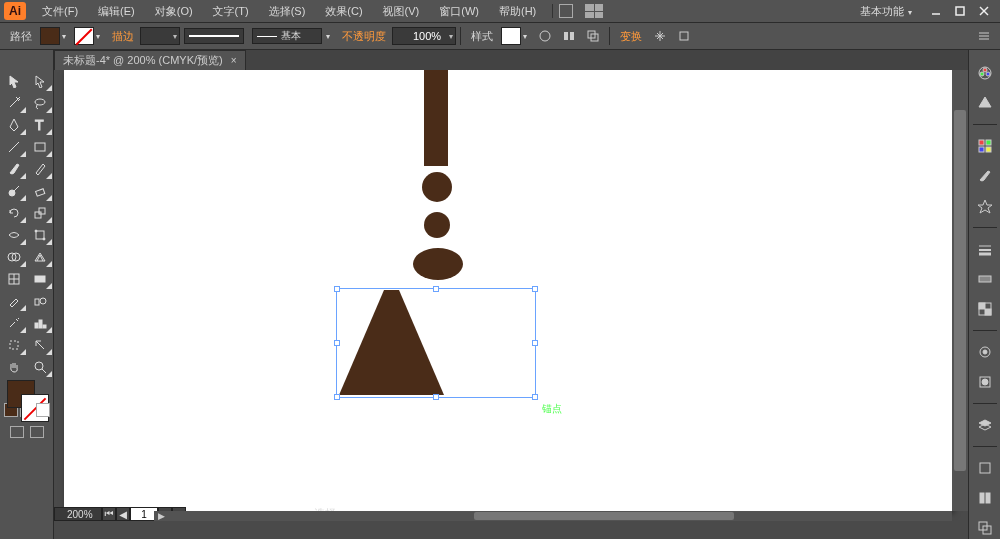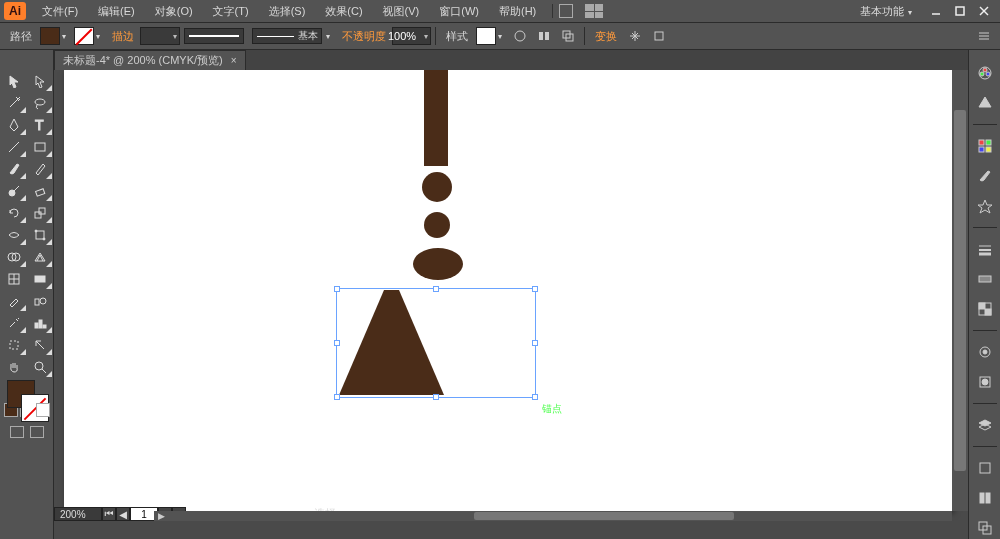--- a/index.html
+++ b/index.html
@@ -63,21 +63,21 @@
   .panel-sep { width:24px; height:1px; background:#2b2b2b; margin:2px 0; }
 
   
   .canvas-area { position:absolute; left:54px; right:32px; top:70px; bottom:18px; background:#4a4a4a; overflow:hidden; }
   .artboard { position:absolute; left:10px; top:0px; right:16px; bottom:10px; background:#fff; box-shadow:2px 2px 6px rgba(0,0,0,.5); overflow:hidden; }
   .vscroll { position:absolute; right:0; top:0; bottom:10px; width:16px; background:#535353; }
   .vscroll .thumb { position:absolute; top:40px; bottom:40px; left:2px; right:2px; background:#777; border-radius:2px;}
   .hscroll { position:absolute; left:100px; right:16px; bottom:0; height:10px; background:#535353; display:flex; align-items:center;}
   .hscroll .thumb { position:absolute; left:320px; width:260px; top:1px; bottom:1px; background:#777; border-radius:2px;}
   .zoombox { position:absolute; left:0; bottom:0; height:14px; display:flex; align-items:center; font-size:10px; color:#ddd; }
-  .zoombox .field { width:48px; height:14px; background:#3a3a3a; border:1px solid #222; padding-left:5px; display:flex; align-items:center;}
+  .zoombox .field { width:48px; height:14px; background:#3a3a3a; border:1px solid #222; padding-left:12px; display:flex; align-items:center;}
   .zoombox .nav { width:14px; height:14px; display:flex; align-items:center; justify-content:center; background:#444; border:1px solid #222;}
   .zoombox .pagefield { width:28px; height:14px; background:#fff; color:#000; text-align:center; border:1px solid #222; display:flex; align-items:center; justify-content:center;}
   .statuslabel { position:absolute; left:260px; bottom:0; font-size:11px; color:#ddd; }
 
   
   .rectshape { position:absolute; background:#4a2c18; }
   .circ { border-radius:50%; background:#4a2c18; position:absolute; }
   .ellipse { border-radius:50%; background:#4a2c18; position:absolute; }
   .trap-wrap { position:absolute; }
   .trap { width:0; height:0; border-bottom:105px solid #4a2c18; border-left:45px solid transparent; border-right:45px solid transparent; width:105px; margin:0 auto; }
@@ -141,25 +141,25 @@
   <span class="drop" style="font-size:8px;margin-right:6px">▾</span>
   <div class="swatch slash"></div>
   <span class="drop" style="font-size:8px;margin-right:6px">▾</span>
   <span class="label orange">描边</span>
   <div class="numfield"></div>
   <div class="stroke-preview">
       <div class="line"></div>
     </div>
   <div class="stroke-preview" style="width:70px">
       <div class="line" style="height:1px"></div>
-      <span style="font-size:10px;margin-right:3px">基本</span>
+      <span style="font-size:10px;margin-right:20px">基本</span>
     </div>
   <span class="drop" style="font-size:8px;margin-right:6px">▾</span>
   <span class="label orange">不透明度</span>
-  <div class="numfield" style="width:39px">100%</div>
+  <div class="numfield" style="width:64px">100%</div>
   <div class="pipe"></div>
   <span class="label">样式</span>
   <div class="swatch" style="background:#fff"></div>
   <span class="drop" style="font-size:8px;margin-right:6px">▾</span>
   <div class="iconbtn">
       <svg width="14" height="14">
         <circle cx="7" cy="7" r="5" fill="none" stroke="#ccc"></circle>
       </svg>
     </div>
   <div class="iconbtn">

